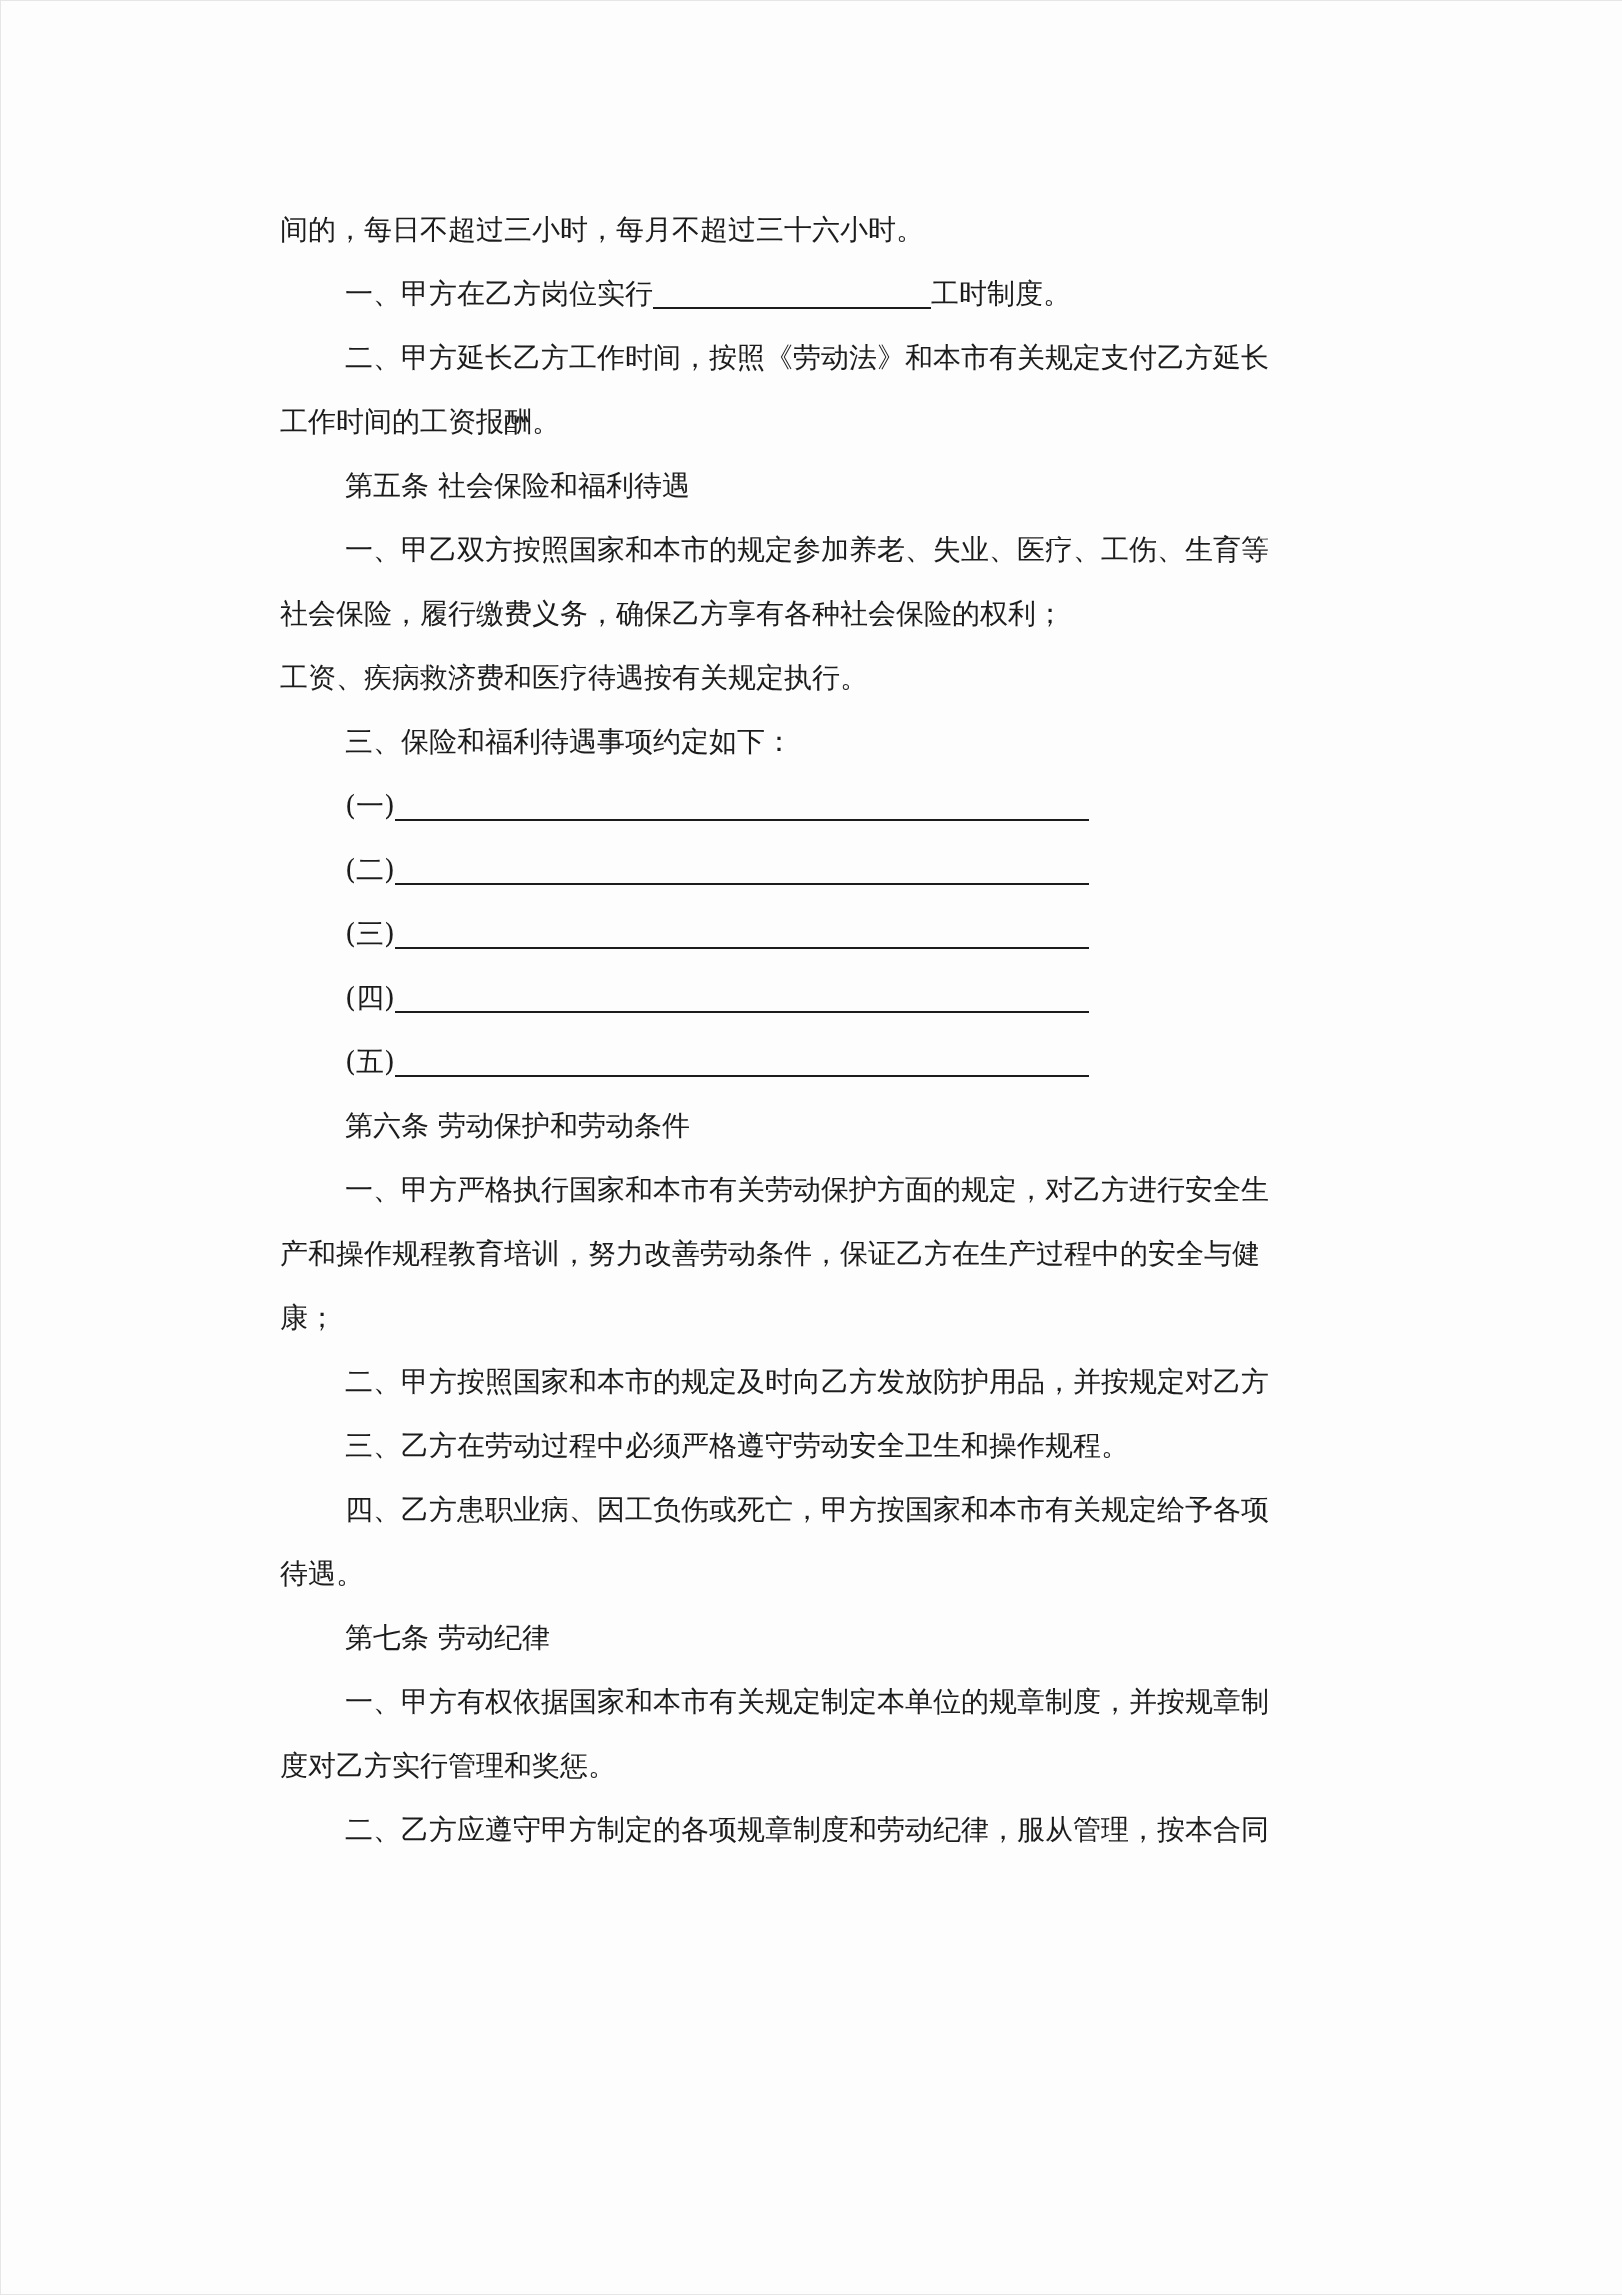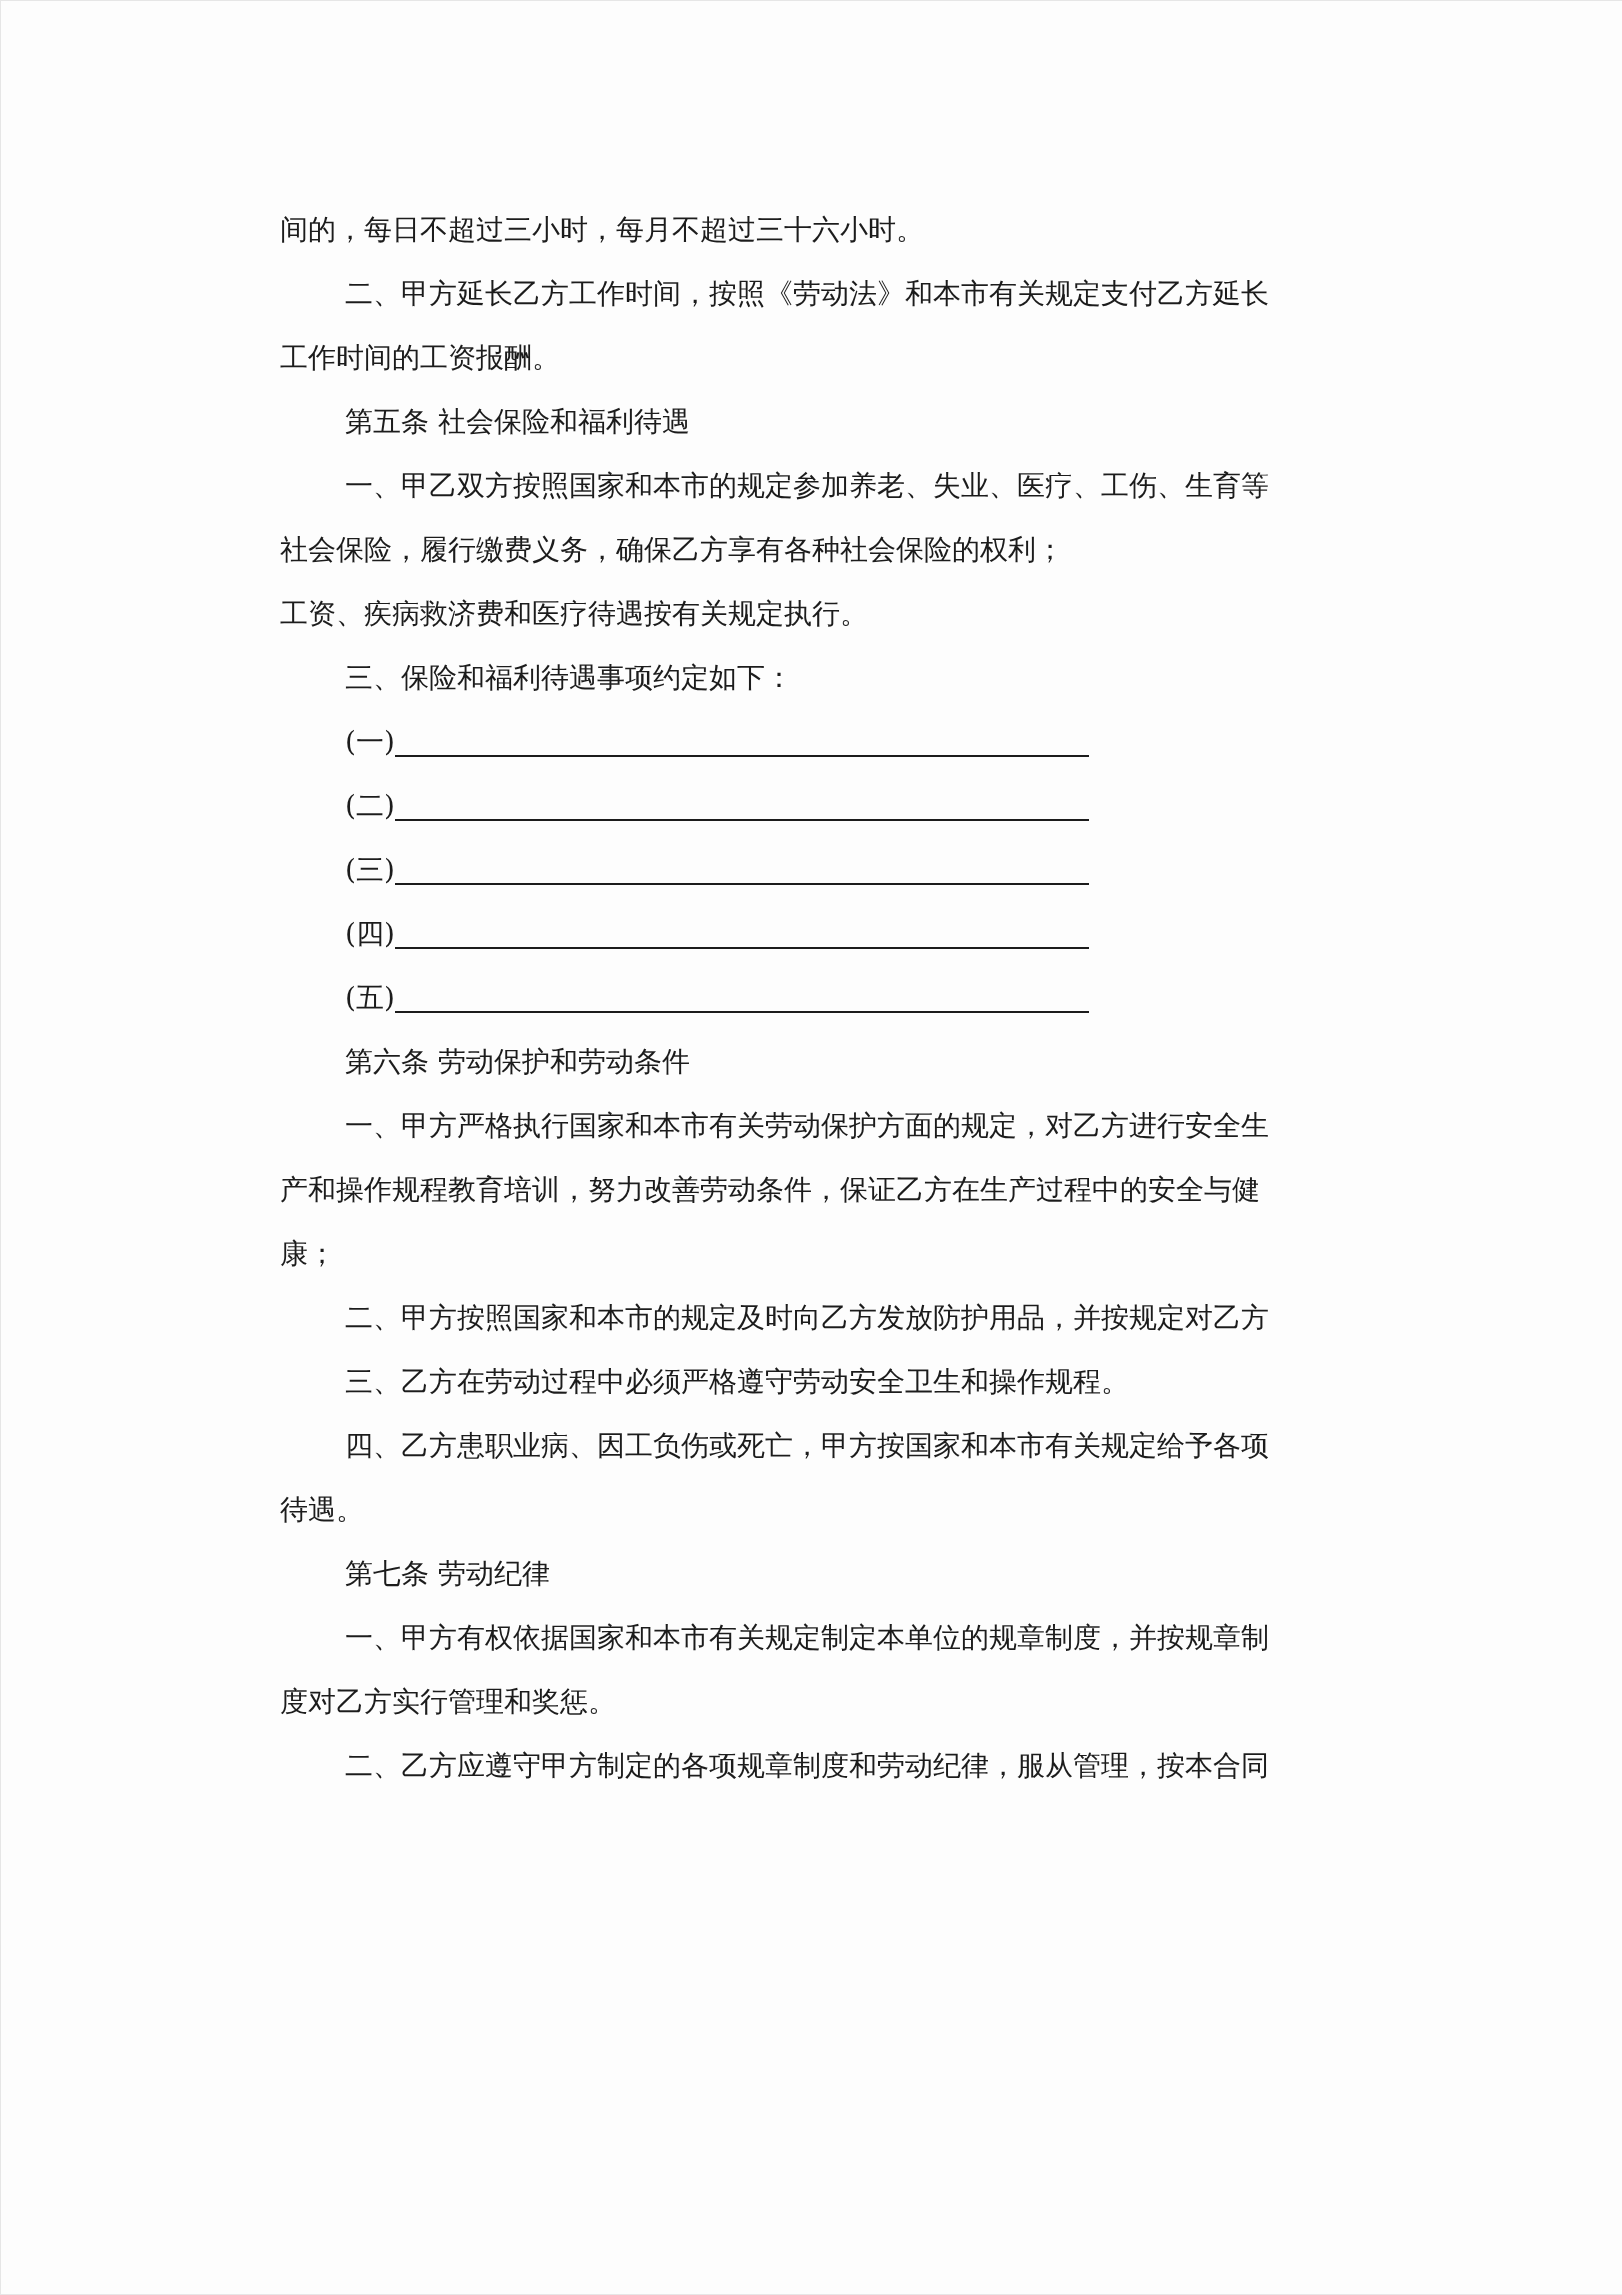--- a/index.html
+++ b/index.html
@@ -43,20 +43,21 @@
   }
   .blank.short { width: 278px; }
   .blank.long  { width: 694px; }
 </style>
 </head>
 <body>
 
 <div class="page">
   <main class="doc">
       <div class="line"><span>间的，每日不超过三小时，每月不超过三十六小时。</span></div>
+      <div class="line indent"><span>一、甲方在乙方岗位实行</span><span class="blank short"></span><span>工时制度。</span></div>
       <div class="line indent"><span>二、甲方延长乙方工作时间，按照《劳动法》和本市有关规定支付乙方延长</span></div>
       <div class="line"><span>工作时间的工资报酬。</span></div>
       <div class="line indent"><span>第五条 社会保险和福利待遇</span></div>
       <div class="line indent"><span>一、甲乙双方按照国家和本市的规定参加养老、失业、医疗、工伤、生育等</span></div>
       <div class="line"><span>社会保险，履行缴费义务，确保乙方享有各种社会保险的权利；</span></div>
       <div class="line"><span>工资、疾病救济费和医疗待遇按有关规定执行。</span></div>
       <div class="line indent"><span>三、保险和福利待遇事项约定如下：</span></div>
       <div class="line indent"><span>(一)</span><span class="blank long"></span></div>
       <div class="line indent"><span>(二)</span><span class="blank long"></span></div>
       <div class="line indent"><span>(三)</span><span class="blank long"></span></div>

